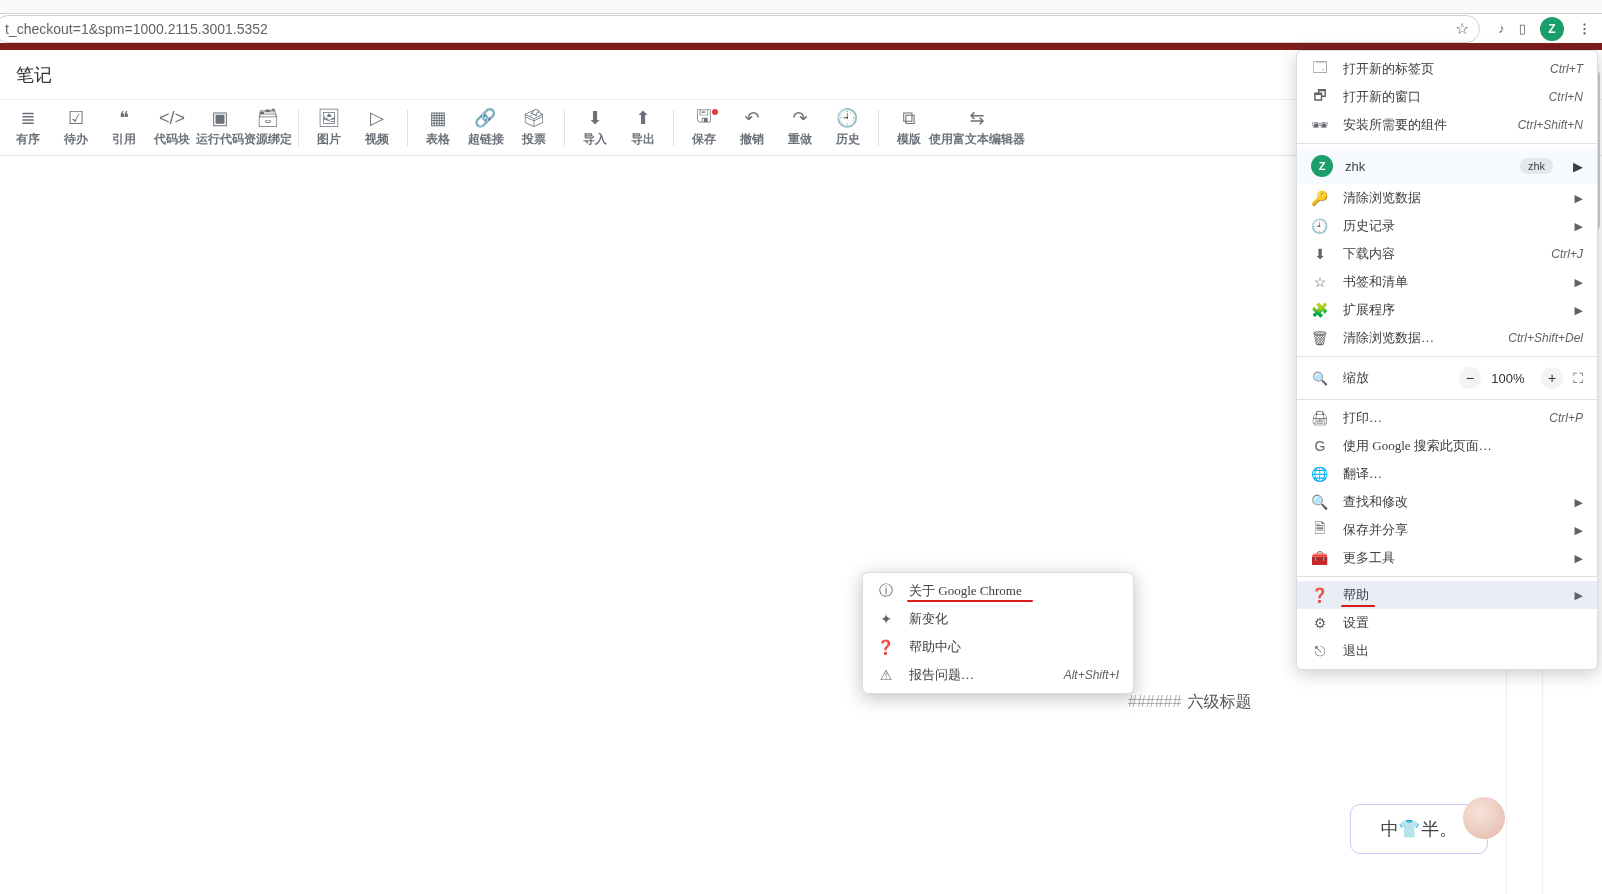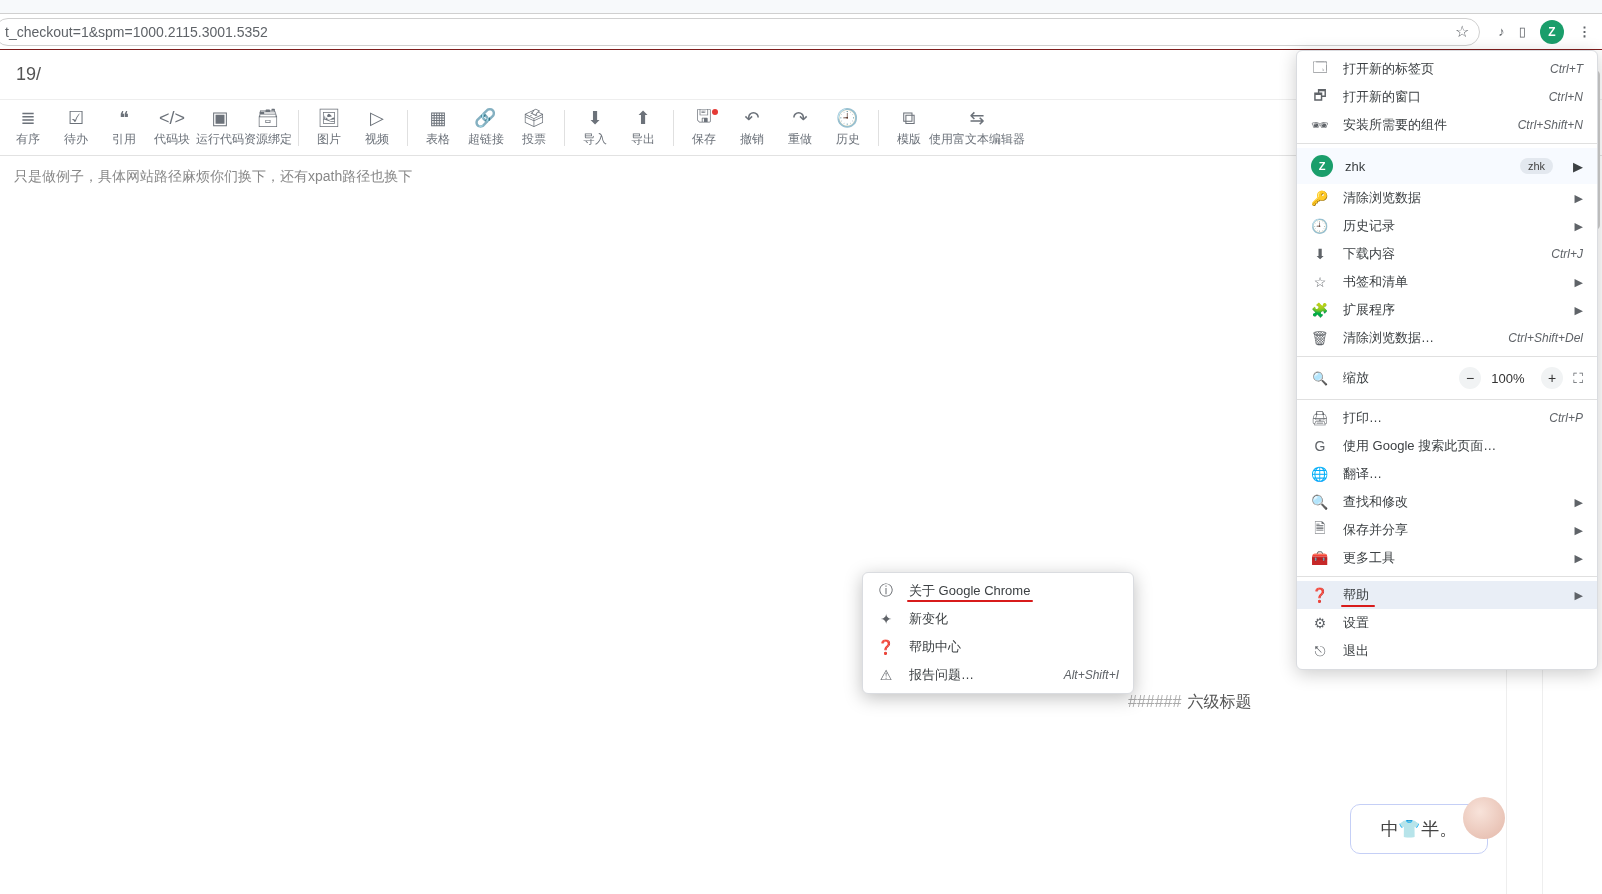--- a/index.html
+++ b/index.html
@@ -2,57 +2,57 @@
 <html><head>
 <meta charset="utf-8">
 <style>
   * { box-sizing: border-box; margin: 0; padding: 0; font-family: "Microsoft YaHei", Arial, sans-serif; }
   body { width: 1602px; height: 894px; background: #fff; overflow: hidden; position: relative; font-size: 13px; color: #333; }
 
   
   .tabstrip { height: 14px; width: 100%; border-bottom: 1px solid #d0d0d0; background: #f7f9fb; }
 
   
-  .addr-row { height: 36px; display: flex; align-items: center; border-bottom: 1px solid #7f1d1d; background: #fff; }
+  .addr-row { height: 36px; display: flex; align-items: center; border-bottom: 7px solid #7f1d1d; background: #fff; }
   .omnibox { flex: 1; background: #fff; border: 1px solid #d0d0d0; border-radius: 16px; height: 28px; display: flex; align-items: center; padding: 0 10px; margin: 0 6px 0 -6px; color: #5f6368; font-size: 14px; white-space: nowrap; overflow: hidden; }
   .omnibox .star { margin-left: auto; color: #5f6368; font-size: 16px; }
   .addr-actions { display: flex; align-items: center; gap: 14px; padding: 0 12px; color: #5f6368; }
   .addr-actions .avatar { width: 24px; height: 24px; border-radius: 50%; background: #1a9e6b; color: #fff; display: flex; align-items: center; justify-content: center; font-size: 12px; font-weight: 600; }
   .kebab { font-weight: 700; letter-spacing: -1px; }
 
   
   .doc-header { height: 50px; display: flex; align-items: center; padding: 0 16px; font-size: 18px; color: #333; border-bottom: 1px solid #eee; }
   .doc-header .title { flex: 1; }
   .doc-header .count { color: #555; }
 
   
   .toolbar { height: 56px; border-bottom: 1px solid #e2e2e2; display: flex; align-items: center; gap: 0; padding: 0 4px; position: relative; }
   .tbtn { display: flex; flex-direction: column; align-items: center; justify-content: center; width: 48px; height: 52px; color: #6c727a; font-size: 12px; cursor: pointer; position: relative; }
   .tbtn .ic { font-size: 18px; height: 22px; display: flex; align-items: center; justify-content: center; }
-  .tbtn .lbl { margin-top: 2px; font-size: 12px; white-space: nowrap; }
+  .tbtn .lbl { margin-top: 2px; font-size: 12px; white-space: nowrap; font-weight: bold; }
   .tsep { width: 1px; height: 36px; background: #e0e0e0; margin: 0 6px; }
   .tbtn.wide { width: 88px; }
   .tbtn .dot { position: absolute; top: 7px; right: 10px; width: 6px; height: 6px; border-radius: 50%; background: #e53935; }
 
   
   .body-row { display: flex; height: calc(100% - 14px - 36px - 50px - 56px); }
   .editor { flex: 1; padding: 12px 14px; position: relative; }
   .tip { color: #888; font-size: 14px; margin-bottom: 30px; }
   .h3 { font-size: 20px; font-weight: 700; color: #222; }
   .gutter { width: 36px; border-left: 1px solid #eee; display: flex; flex-direction: column; align-items: center; padding-top: 10px; gap: 14px; color: #aaa; font-size: 16px; }
   .rside { width: 60px; border-left: 1px solid #eee; padding: 18px 0 0 10px; color: #333; font-size: 18px; display: flex; flex-direction: column; gap: 36px; }
   .rside .hashline { display: flex; align-items: baseline; gap: 6px; color: #444; }
   .rside .hash { color: #aaa; font-size: 14px; }
 
   
   .cmenu { position: absolute; top: 50px; right: 4px; width: 302px; background: #fff; border: 1px solid #dadce0; border-radius: 6px; box-shadow: 0 4px 18px rgba(0,0,0,.2); z-index: 100; font-size: 13px; color: #3c4043; padding: 4px 0; }
   .mrow { display: flex; align-items: center; height: 28px; padding: 0 14px; gap: 14px; cursor: pointer; position: relative; }
   .mrow.hover { background: #e9eef6; }
   .mrow .mi { width: 18px; text-align: center; color: #5f6368; font-size: 14px; }
-  .mrow .mlabel { flex: 1; white-space: nowrap; overflow: hidden; }
+  .mrow .mlabel { flex: 1; white-space: nowrap; overflow: hidden; font-family: Liberation Serif, serif; }
   .mrow .msc { color: #5f6368; font-size: 12px; font-style: italic; }
   .mrow .arrow { color: #5f6368; font-size: 11px; }
   .msep { height: 1px; background: #e0e0e0; margin: 4px 0; }
   .mprofile { display: flex; align-items: center; height: 36px; padding: 0 14px; gap: 12px; background: #e8f0fe55; }
   .mprofile .avatar { width: 22px; height: 22px; border-radius: 50%; background: #1a9e6b; color: #fff; display: flex; align-items: center; justify-content: center; font-size: 11px; font-weight: 600; }
   .mprofile .badge { background: #e3e8ef; border-radius: 10px; padding: 2px 8px; font-size: 11px; color: #444; margin-left: auto; }
   .mzoom { display: flex; align-items: center; height: 34px; padding: 0 14px; gap: 14px; }
   .mzoom .mi { width: 18px; text-align: center; color: #5f6368; }
   .zctrl { display: flex; align-items: center; gap: 10px; margin-left: auto; }
   .zbtn { width: 22px; height: 22px; border-radius: 50%; background: #f1f3f4; display: flex; align-items: center; justify-content: center; font-size: 14px; color: #333; cursor: pointer; }
@@ -86,20 +86,21 @@
   </div>
   <div class="addr-actions">
     <span>♪</span>
     <span>▯</span>
     <span class="avatar">Z</span>
     <span class="kebab">⋮</span>
   </div>
 </div>
 
 <div class="doc-header">
+  <span class="title">笔记</span>
   <span class="count">19/</span>
 </div>
 
 <div class="toolbar" id="toolbar">
     <div class="tbtn">
       <div class="ic">≣</div>
       <div class="lbl">有序</div>
     </div>
     <div class="tbtn">
       <div class="ic">☑</div>
@@ -176,21 +177,20 @@
       <div class="lbl">模版</div>
     </div>
     <div class="tbtn wide">
       <div class="ic">⇆</div>
       <div class="lbl">使用富文本编辑器</div>
     </div>
   </div>
 
 <div class="body-row">
   <div class="editor">
-    <div class="tip">只是做例子，具体网站路径麻烦你们换下，还有xpath路径也换下</div>
   </div>
   <div class="gutter">
     <span>▤</span>
     <span>◫</span>
     <span>◉</span>
   </div>
   <div class="rside">
     <div style="font-weight:700">标</div>
     <div class="hashline">
         <span class="hash">#</span>

